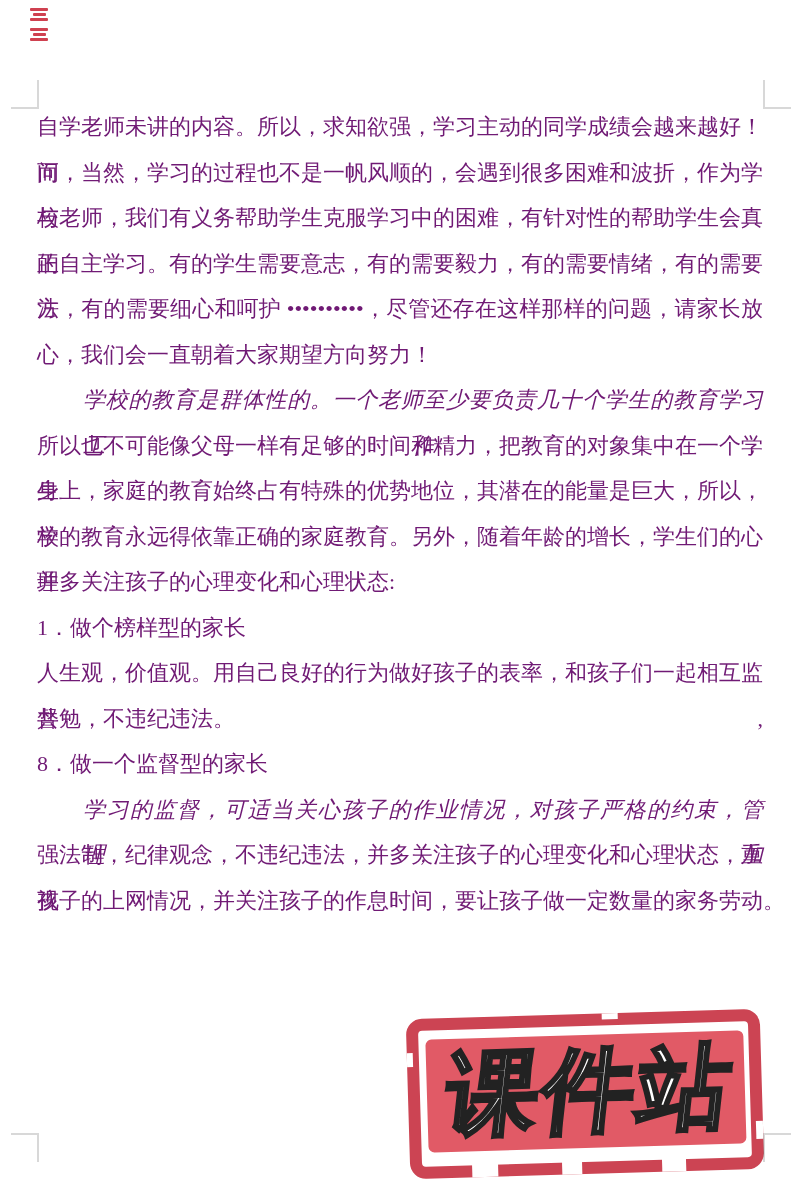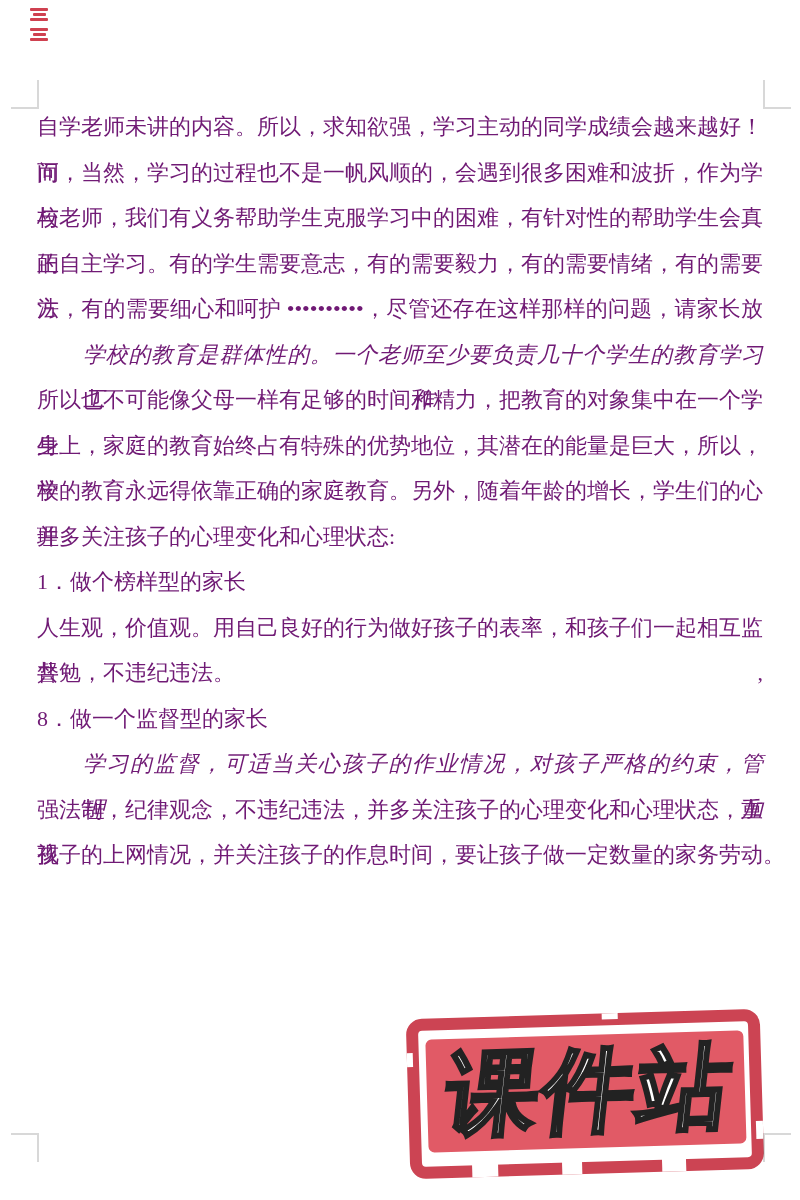--- a/index.html
+++ b/index.html
@@ -84,20 +84,21 @@
     <i></i>
     <i></i>
   </div>
 
 <div class="doc-text" id="doc-text">
     <div class="line full">自学老师未讲的内容。所以，求知欲强，学习主动的同学成绩会越来越好！而</div>
     <div class="line full">问，当然，学习的过程也不是一帆风顺的，会遇到很多困难和波折，作为学校</div>
     <div class="line full">与老师，我们有义务帮助学生克服学习中的困难，有针对性的帮助学生会真正</div>
     <div class="line full">的自主学习。有的学生需要意志，有的需要毅力，有的需要情绪，有的需要方</div>
     <div class="line full">法，有的需要细心和呵护 ••••••••••，尽管还存在这样那样的问题，请家长放</div>
+    <div class="line">心，我们会一直朝着大家期望方向努力！</div>
     <div class="line full indent">学校的教育是群体性的。一个老师至少要负责几十个学生的教育学习工作，</div>
     <div class="line full">所以也不可能像父母一样有足够的时间和精力，把教育的对象集中在一个学生</div>
     <div class="line full">身上，家庭的教育始终占有特殊的优势地位，其潜在的能量是巨大，所以，学</div>
     <div class="line full">校的教育永远得依靠正确的家庭教育。另外，随着年龄的增长，学生们的心理</div>
     <div class="line">并多关注孩子的心理变化和心理状态:</div>
     <div class="line">1．做个榜样型的家长</div>
     <div class="line full">人生观，价值观。用自己良好的行为做好孩子的表率，和孩子们一起相互监督,</div>
     <div class="line">共勉，不违纪违法。</div>
     <div class="line">8．做一个监督型的家长</div>
     <div class="line full indent">学习的监督，可适当关心孩子的作业情况，对孩子严格的约束，管理，加</div>

